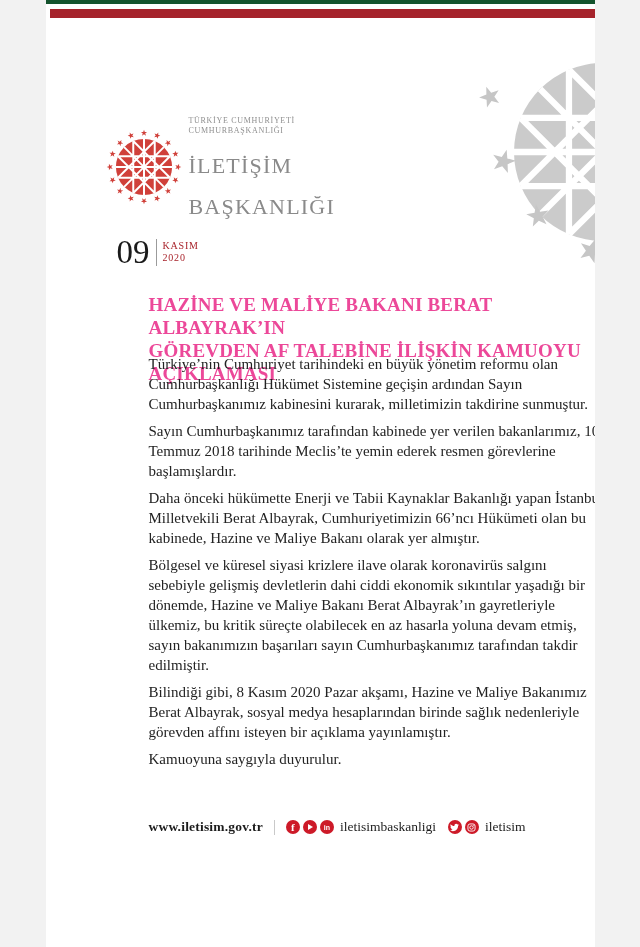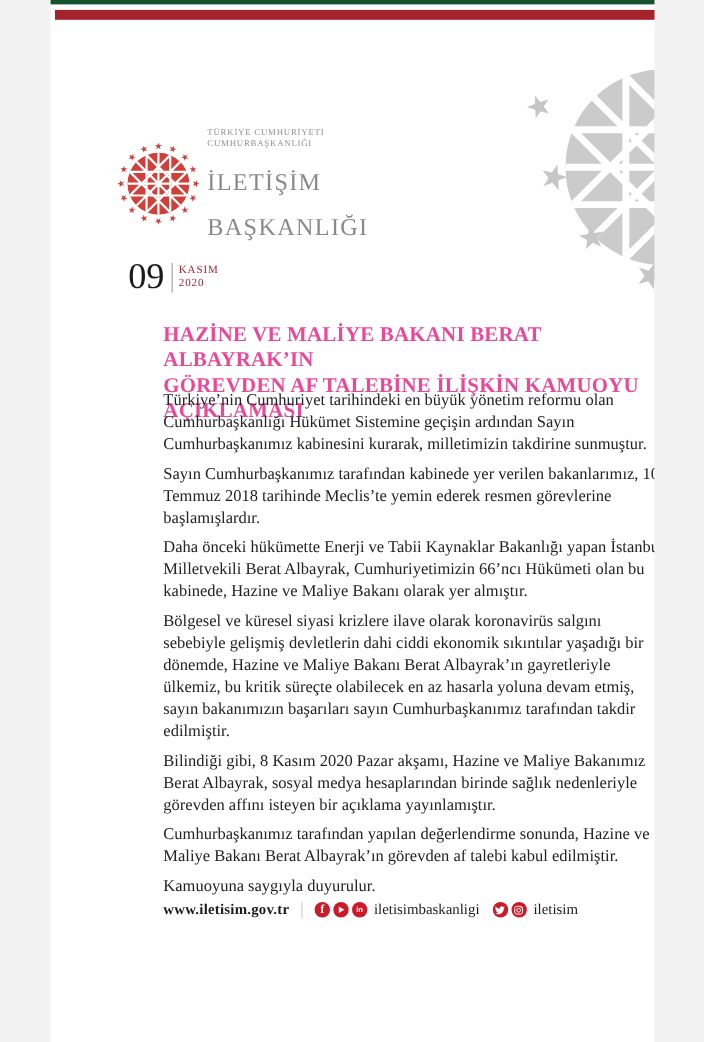--- a/index.html
+++ b/index.html
@@ -124,21 +124,20 @@
     <span>HAZİNE VE MALİYE BAKANI BERAT ALBAYRAK’IN</span>
     <span>GÖREVDEN AF TALEBİNE İLİŞKİN KAMUOYU AÇIKLAMASI</span>
   </h1>
 
   <main class="body-col">
     <p>Türkiye’nin Cumhuriyet tarihindeki en büyük yönetim reformu olan Cumhurbaşkanlığı Hükümet Sistemine geçişin ardından Sayın Cumhurbaşkanımız kabinesini kurarak, milletimizin takdirine sunmuştur.</p>
     <p>Sayın Cumhurbaşkanımız tarafından kabinede yer verilen bakanlarımız, 10 Temmuz 2018 tarihinde Meclis’te yemin ederek resmen görevlerine başlamışlardır.</p>
     <p>Daha önceki hükümette Enerji ve Tabii Kaynaklar Bakanlığı yapan İstanbul Milletvekili Berat Albayrak, Cumhuriyetimizin 66’ncı Hükümeti olan bu kabinede, Hazine ve Maliye Bakanı olarak yer almıştır.</p>
     <p>Bölgesel ve küresel siyasi krizlere ilave olarak koronavirüs salgını sebebiyle gelişmiş devletlerin dahi ciddi ekonomik sıkıntılar yaşadığı bir dönemde, Hazine ve Maliye Bakanı Berat Albayrak’ın gayretleriyle ülkemiz, bu kritik süreçte olabilecek en az hasarla yoluna devam etmiş, sayın bakanımızın başarıları sayın Cumhurbaşkanımız tarafından takdir edilmiştir.</p>
     <p>Bilindiği gibi, 8 Kasım 2020 Pazar akşamı, Hazine ve Maliye Bakanımız Berat Albayrak, sosyal medya hesaplarından birinde sağlık nedenleriyle görevden affını isteyen bir açıklama yayınlamıştır.</p>
-    <p>Cumhurbaşkanımız tarafından yapılan değerlendirme sonunda, Hazine ve Maliye Bakanı Berat Albayrak’ın görevden af talebi kabul edilmiştir.</p>
     <p>Kamuoyuna saygıyla duyurulur.</p>
   </main>
 
   <footer class="footer">
     <span class="site">www.iletisim.gov.tr</span>
     <span class="f-sep"></span>
     <span class="icons">
       <span class="circle">
           <span class="fb">f</span>
         </span>

